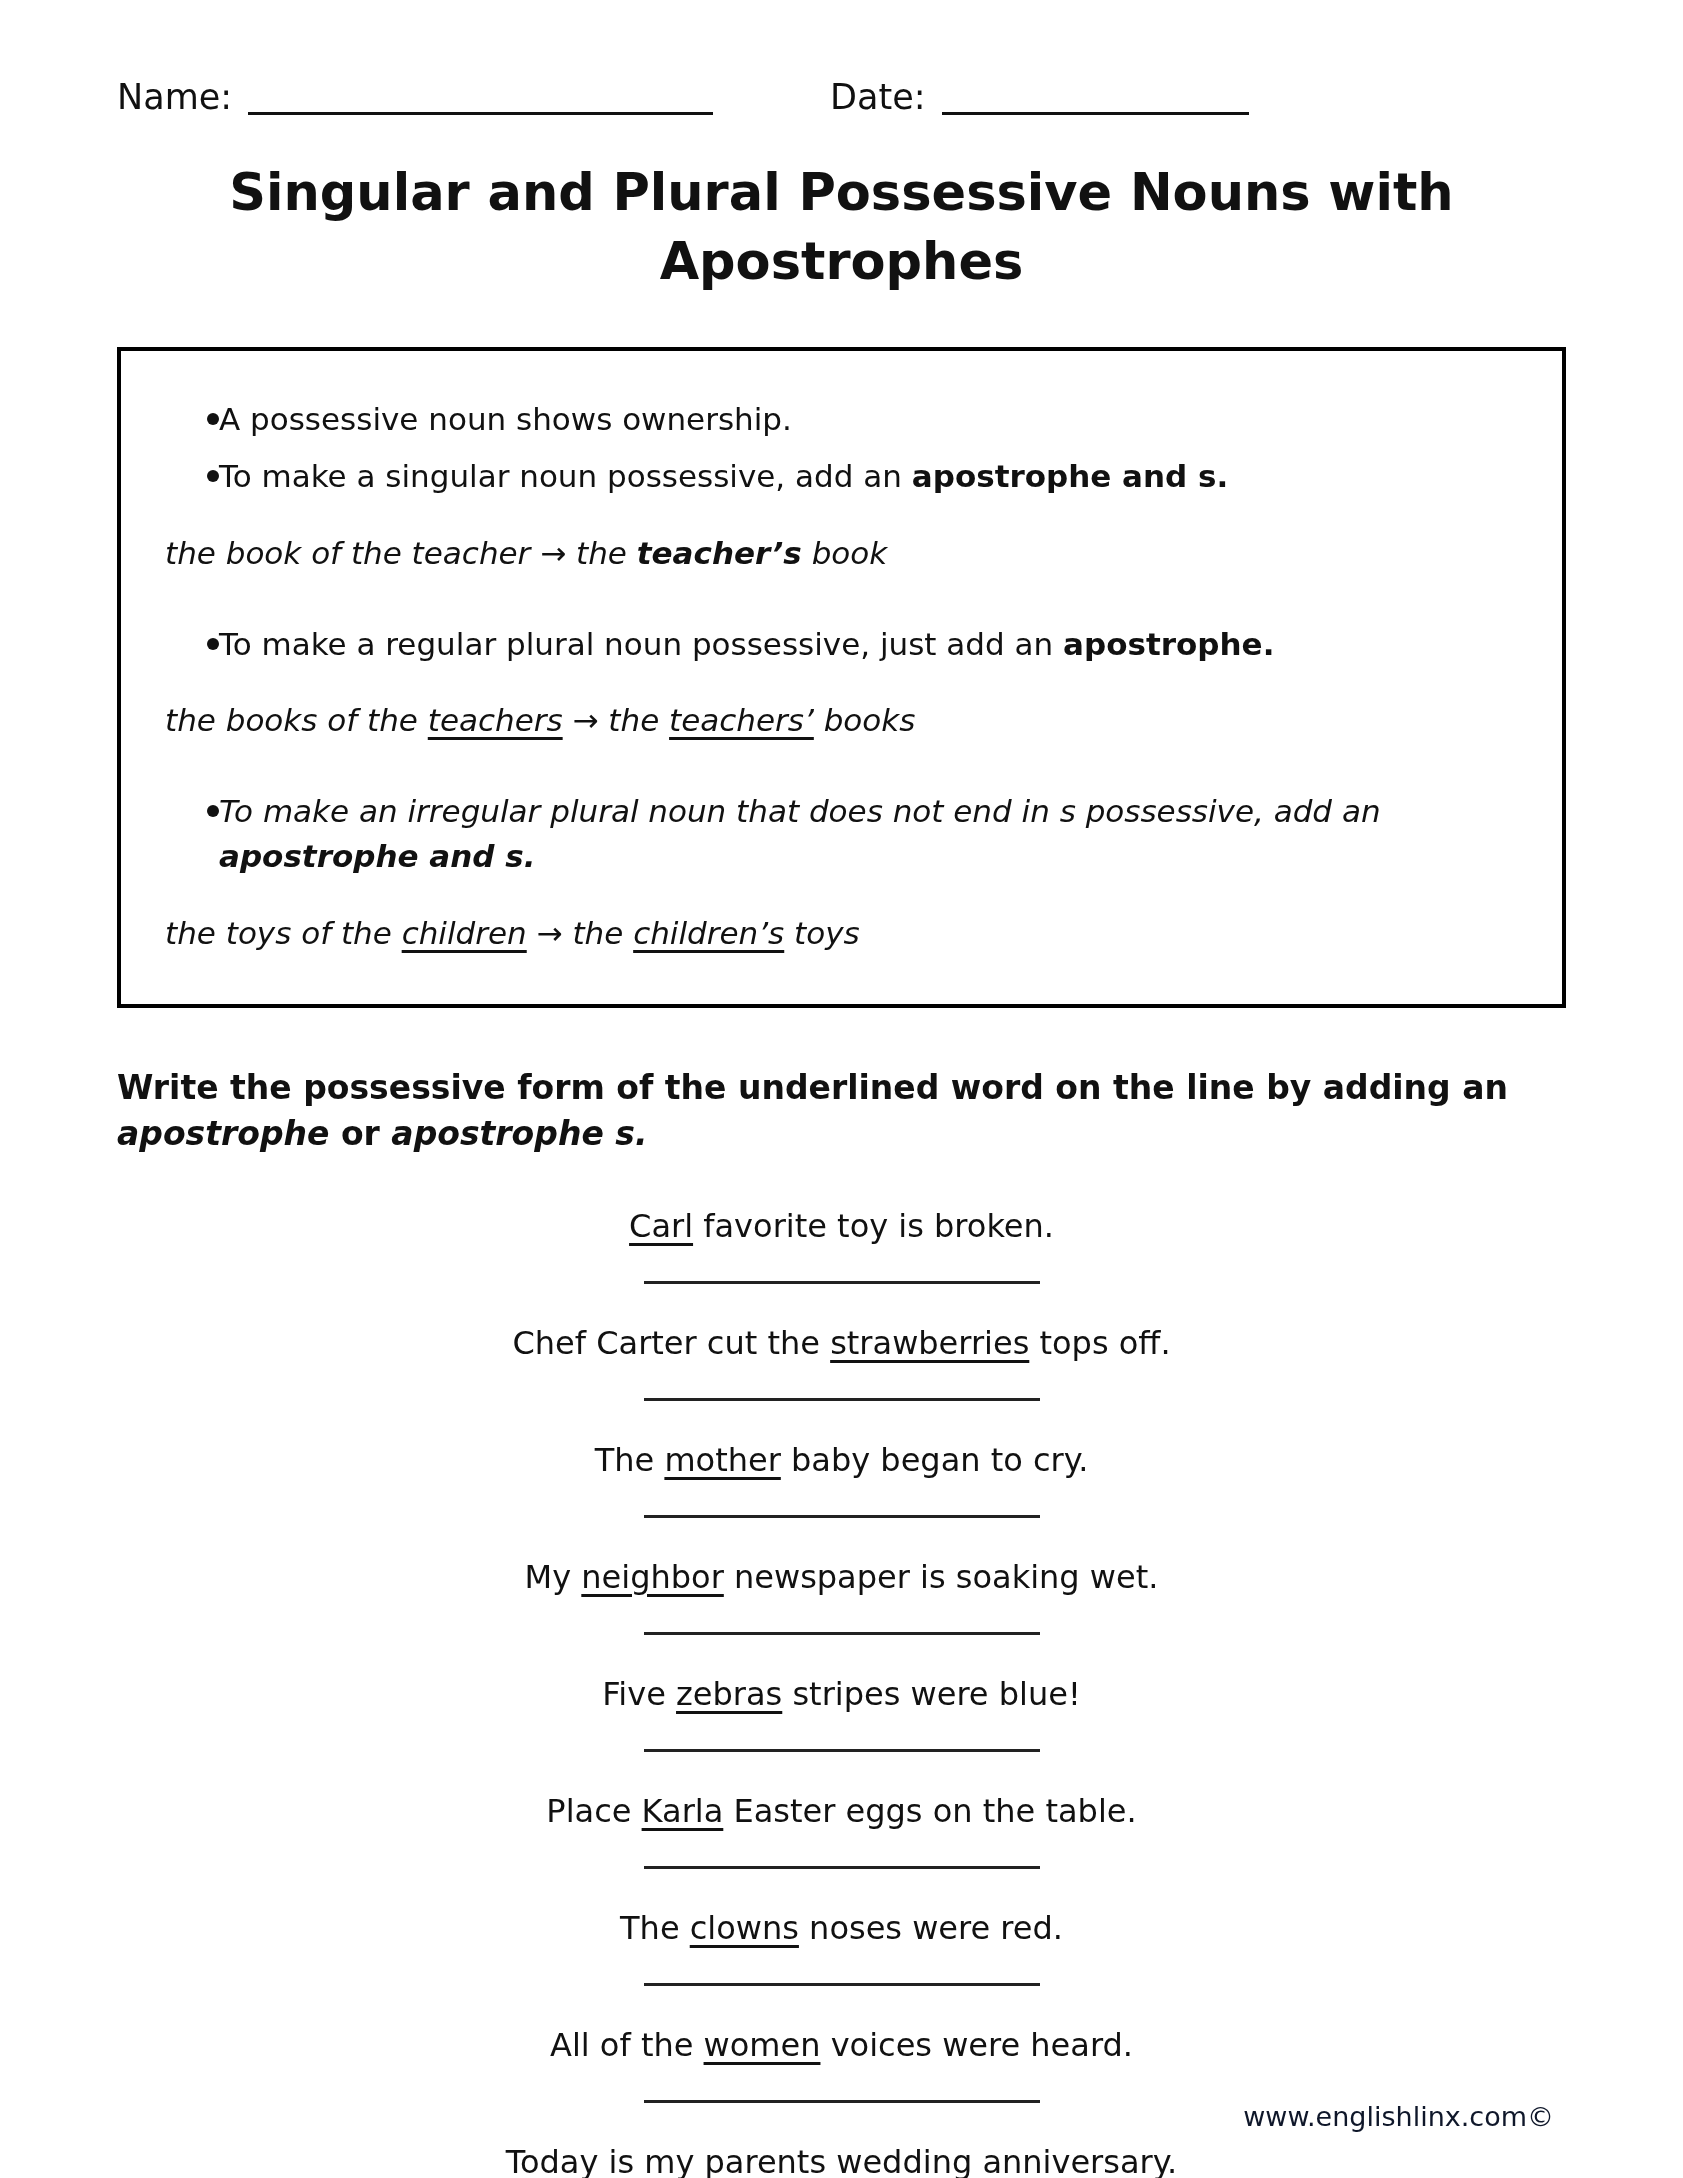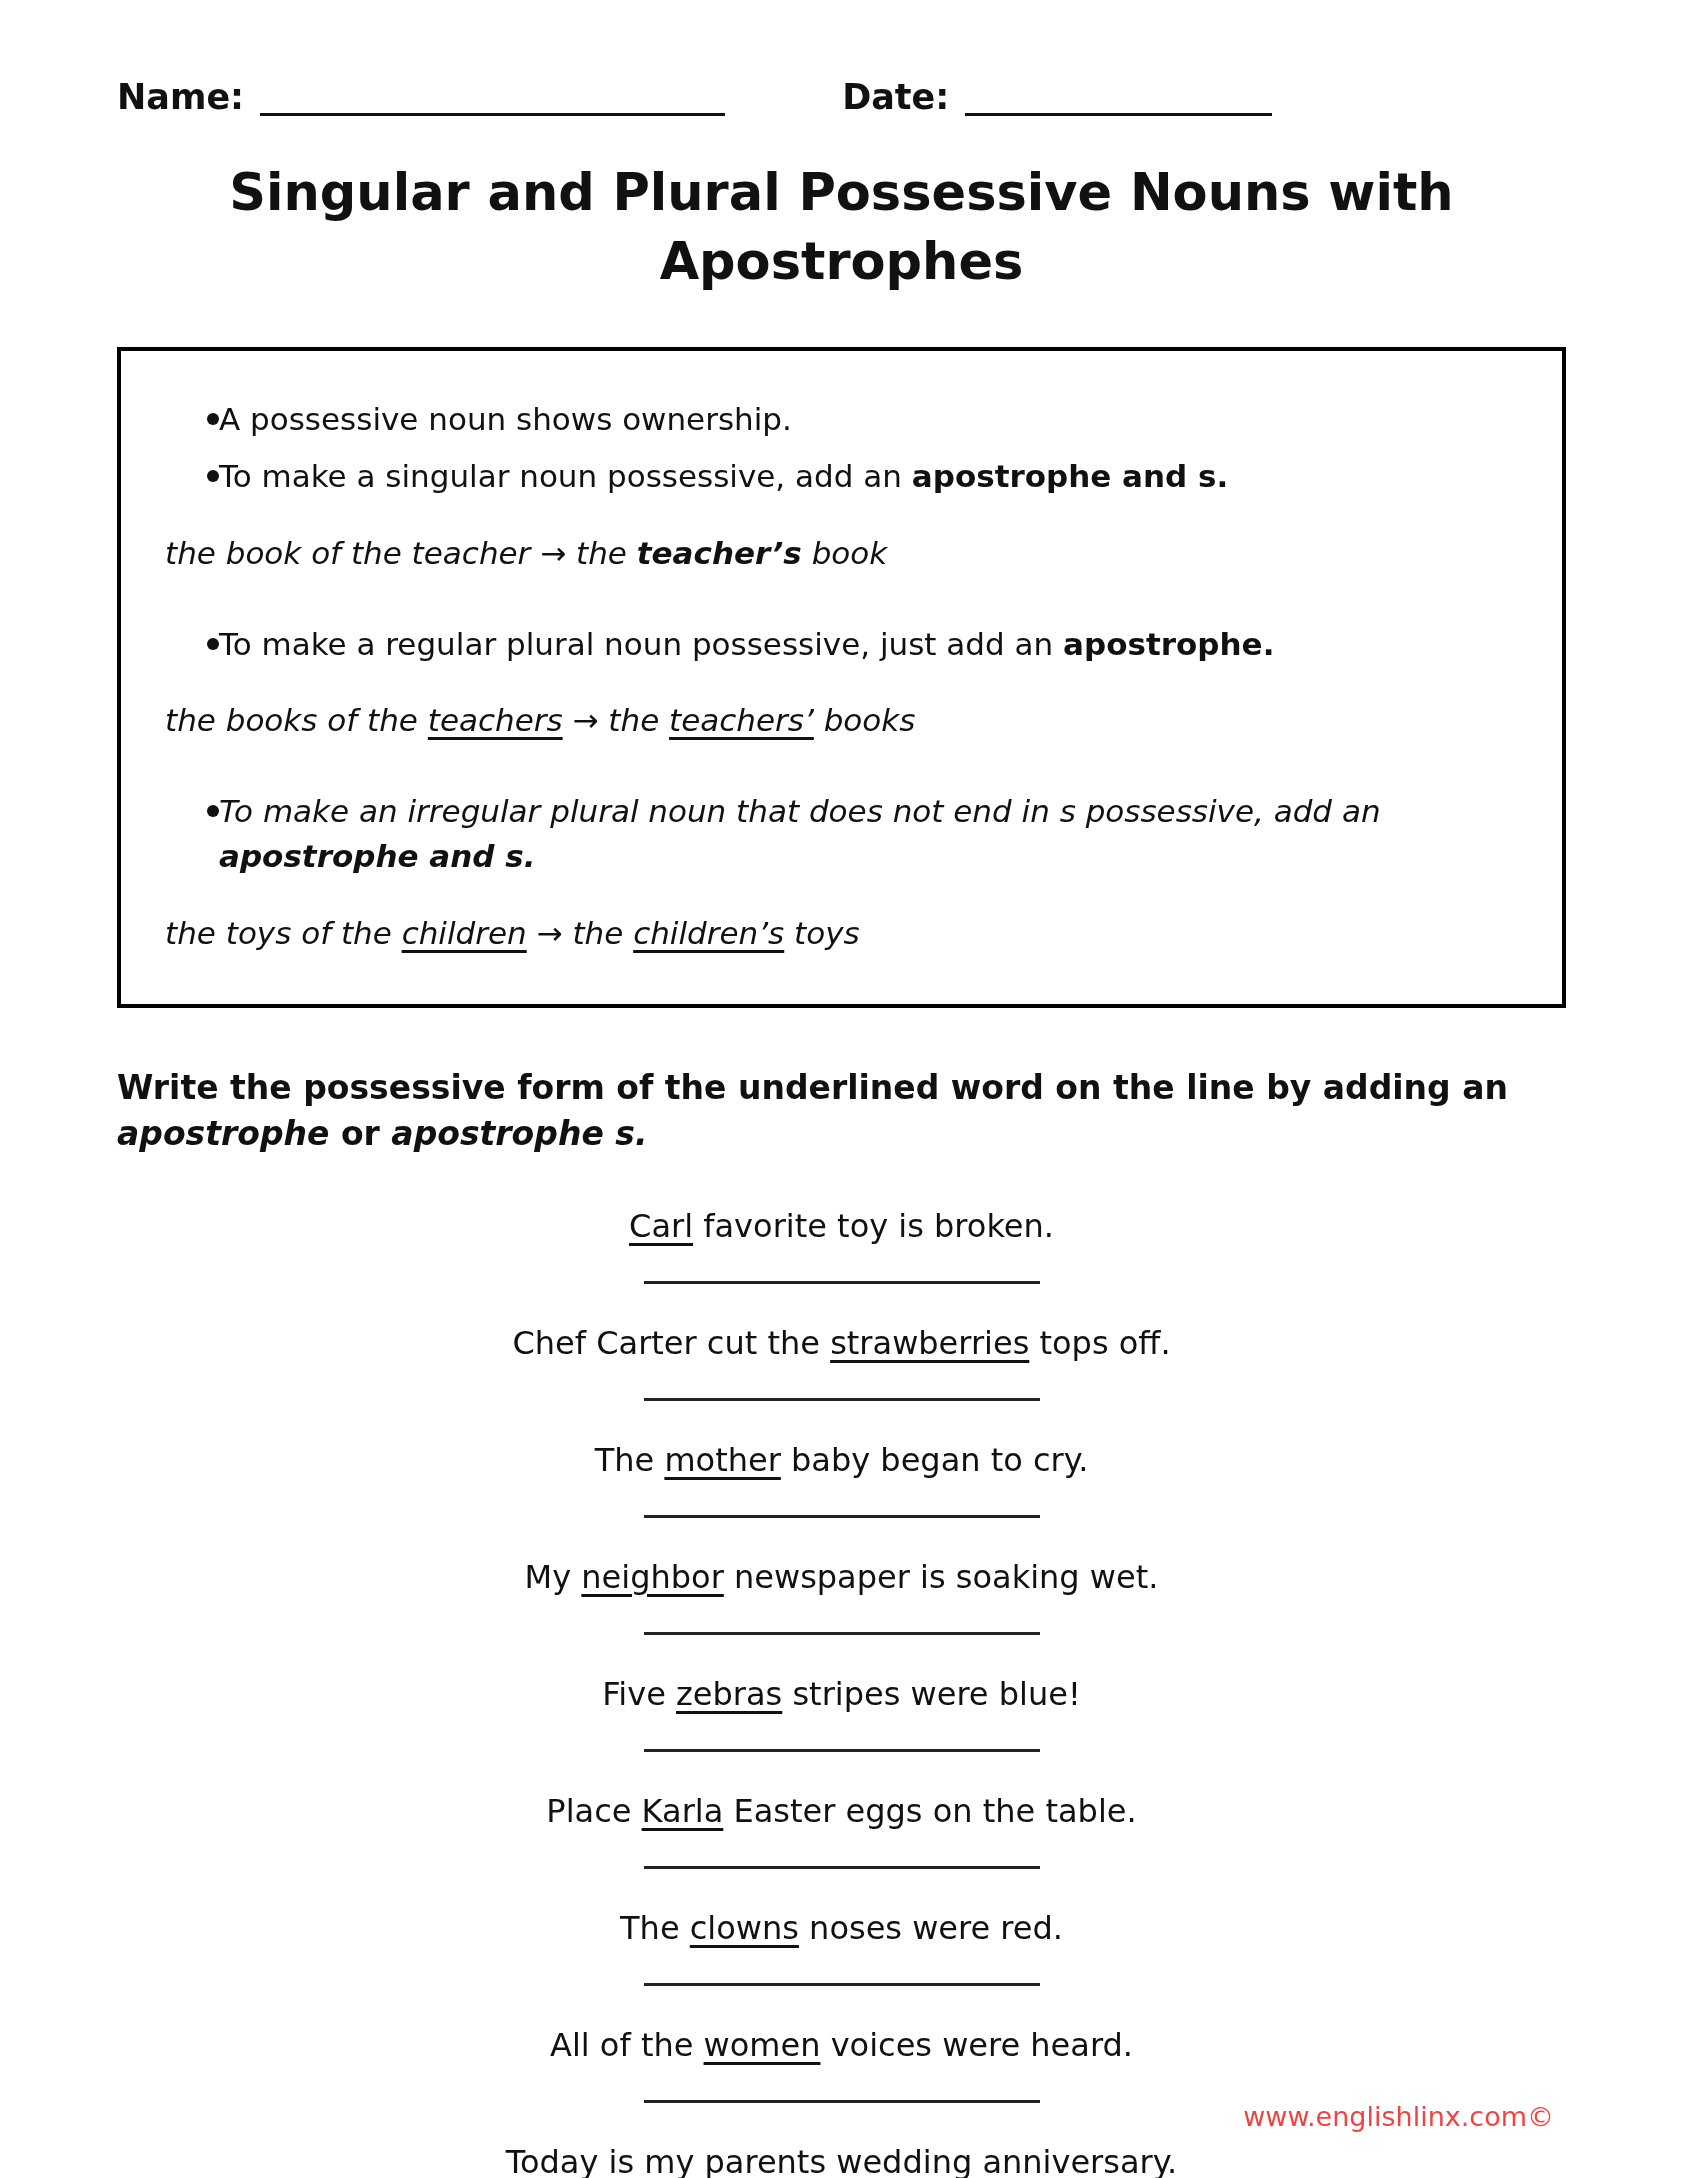--- a/index.html
+++ b/index.html
@@ -13,23 +13,23 @@
     padding: 77px 117px 40px 117px;
     position: relative;
   }
   .b { font-weight: bold; }
   .i { font-style: italic; }
   .u { text-decoration: underline; text-decoration-thickness: 3px; text-underline-offset: 6px; }
 
   
   .header-row {
     display: flex;
-    align-items: center;
+    align-items: flex-start;
     font-size: 35px;
-    font-weight: bold;
+    font-weight: normal;
   }
   .write-line {
     display: inline-block;
     border-bottom: 3px solid #111;
     height: 38px;
   }
   .name-line { width: 465px; margin-left: 16px; }
   .date-label { margin-left: 117px; }
   .date-line { width: 307px; margin-left: 16px; }
 
@@ -96,21 +96,21 @@
     border-bottom: 3px solid #222;
     flex: none;
   }
 
   
   .footer {
     position: absolute;
     right: 129px;
     bottom: 46px;
     font-size: 27px;
-    color: #ef4444;
+    color: #0f172a;
   }
 </style>
 </head>
 <body>
 
 <div class="header-row">
   <span>Name:</span>
   <span class="write-line name-line"></span>
   <span class="date-label">Date:</span>
   <span class="write-line date-line"></span>

